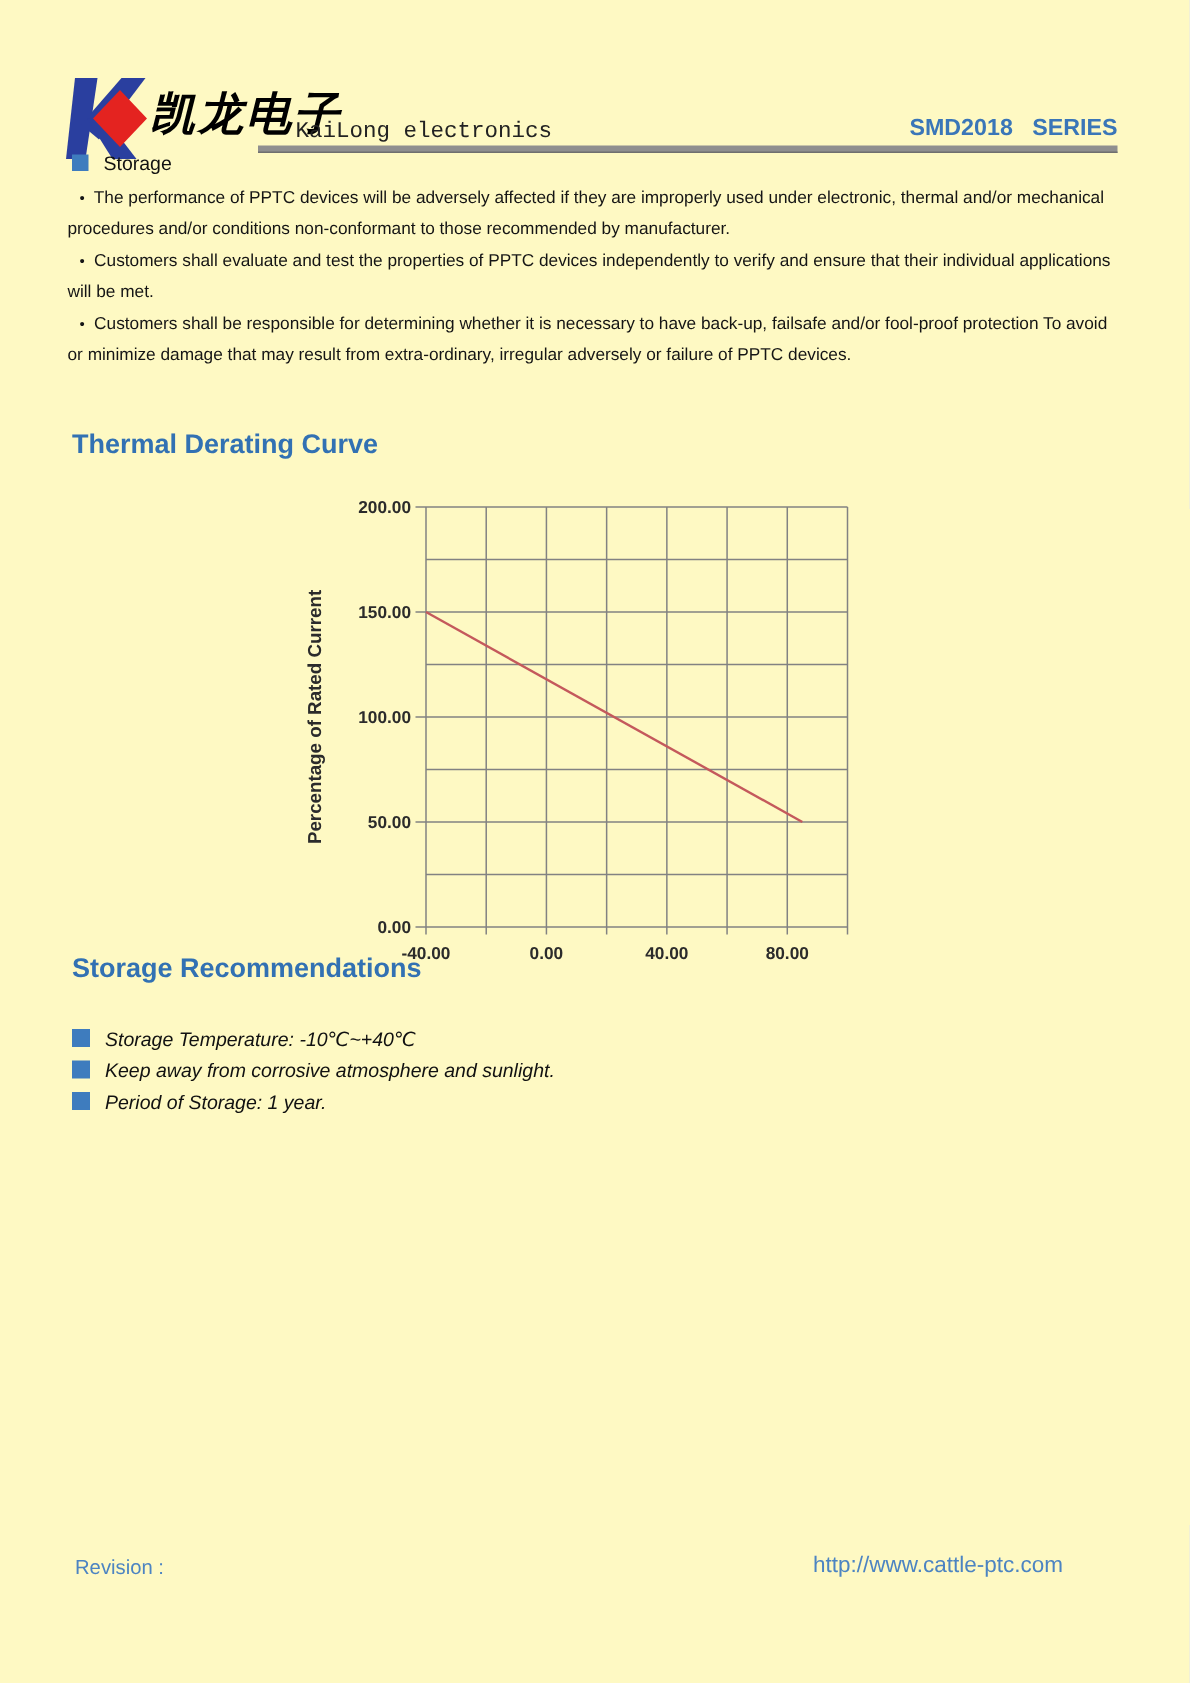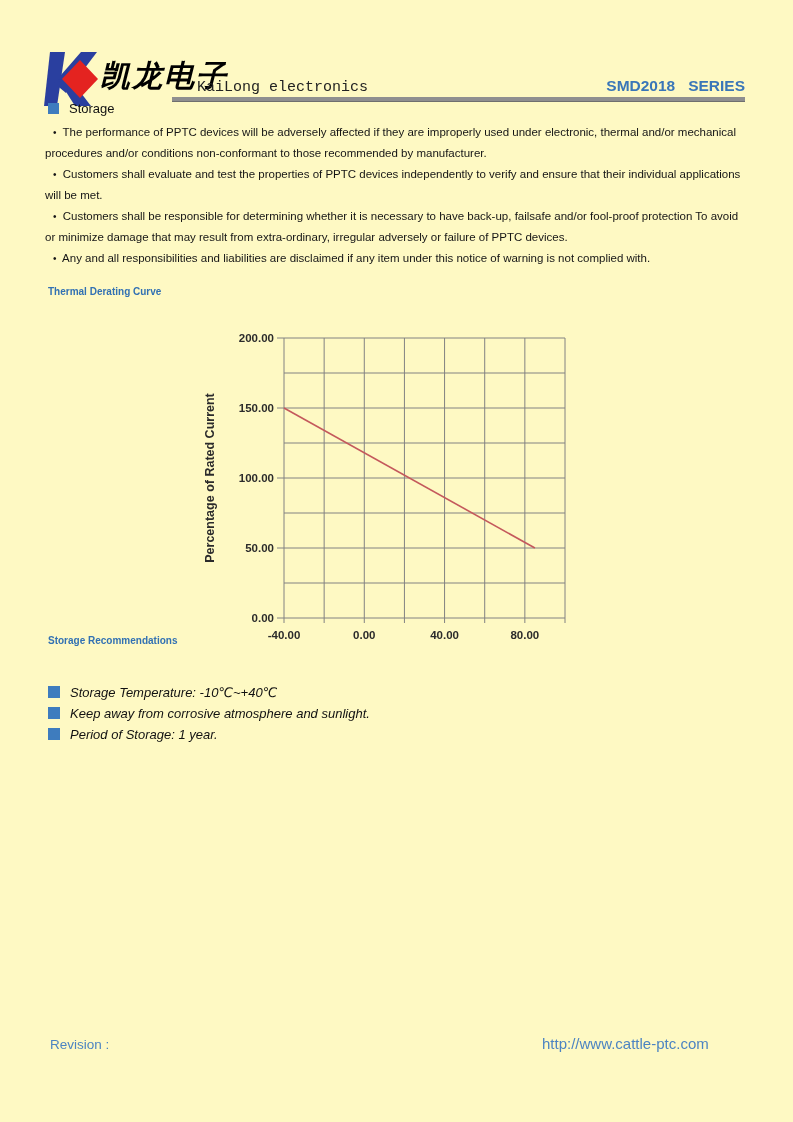--- a/index.html
+++ b/index.html
@@ -17,21 +17,21 @@
     color:#3a76b8;white-space:pre;}
   .header-rule{position:absolute;left:172px;top:97px;width:573px;height:4px;
     background:#8f8f8f;border-bottom:1px solid #6f6f6f;}
   
   .sq{display:inline-block;width:11px;height:11px;background:#3e7cbe;margin-right:10px;}
   .general-head{position:absolute;left:48px;top:101px;font-size:13px;color:#111;}
   .general-head .sq{width:11px;height:11px;vertical-align:-1px;}
   .general-body{position:absolute;left:45px;top:122px;width:705px;}
   .general-body p{margin:0;font-size:11.5px;line-height:21px;color:#151515;text-indent:8px;}
   .dot{font-size:10px;margin-right:3px;}
-  .blue-heading{position:absolute;left:48px;font-size:10px;font-weight:bold;color:#3271b3;margin:0;}
+  .blue-heading{position:absolute;left:48px;font-size:18px;font-weight:bold;color:#3271b3;margin:0;}
   #derating-heading{top:286px;}
   #storage-heading{top:635px;}
   
   #chart-svg{position:absolute;left:200px;top:325px;}
   #chart-svg text{font-family:"Liberation Sans","DejaVu Sans",sans-serif;fill:#2b2b2b;}
   
   .storage-list{position:absolute;left:48px;top:682px;list-style:none;margin:0;padding:0;font-style:italic;}
   .storage-list li{font-size:13px;line-height:21px;height:21px;color:#111;}
   .storage-list .sq{width:12px;height:12px;vertical-align:-1px;}
   
@@ -55,21 +55,20 @@
   <div class="series-title">SMD2018   SERIES</div>
   <div class="header-rule"></div>
 
   <div class="general-head">
     <span class="sq"></span><span>Storage</span>
   </div>
   <div class="general-body">
     <p><span class="dot">•</span> <span>The performance of PPTC devices will be adversely affected if they are improperly used under electronic, thermal and/or mechanical procedures and/or conditions non-conformant to those recommended by manufacturer.</span></p>
     <p><span class="dot">•</span> <span>Customers shall evaluate and test the properties of PPTC devices independently to verify and ensure that their individual applications will be met.</span></p>
     <p><span class="dot">•</span> <span>Customers shall be responsible for determining whether it is necessary to have back-up, failsafe and/or fool-proof protection To avoid or minimize damage that may result from extra-ordinary, irregular adversely or failure of PPTC devices.</span></p>
-    <p><span class="dot">•</span> <span>Any and all responsibilities and liabilities are disclaimed if any item under this notice of warning is not complied with.</span></p>
   </div>
 
   <h2 class="blue-heading" id="derating-heading">Thermal Derating Curve</h2>
   <svg id="chart-svg" width="390" height="335" viewBox="0 0 390 335">
       <line x1="84" y1="13" x2="84" y2="293" stroke="#828282" stroke-width="1"></line>
       <line x1="84" y1="293" x2="84" y2="298" stroke="#828282" stroke-width="1"></line>
       <line x1="124.14285714285714" y1="13" x2="124.14285714285714" y2="293" stroke="#828282" stroke-width="1"></line>
       <line x1="124.14285714285714" y1="293" x2="124.14285714285714" y2="298" stroke="#828282" stroke-width="1"></line>
       <line x1="164.28571428571428" y1="13" x2="164.28571428571428" y2="293" stroke="#828282" stroke-width="1"></line>
       <line x1="164.28571428571428" y1="293" x2="164.28571428571428" y2="298" stroke="#828282" stroke-width="1"></line>

